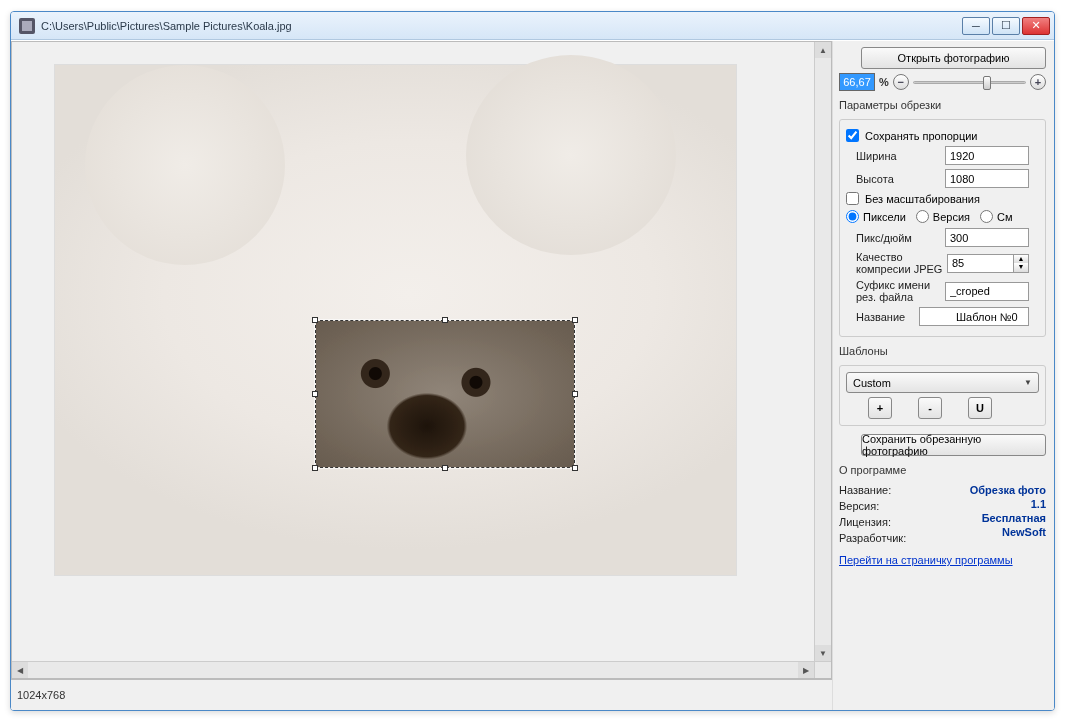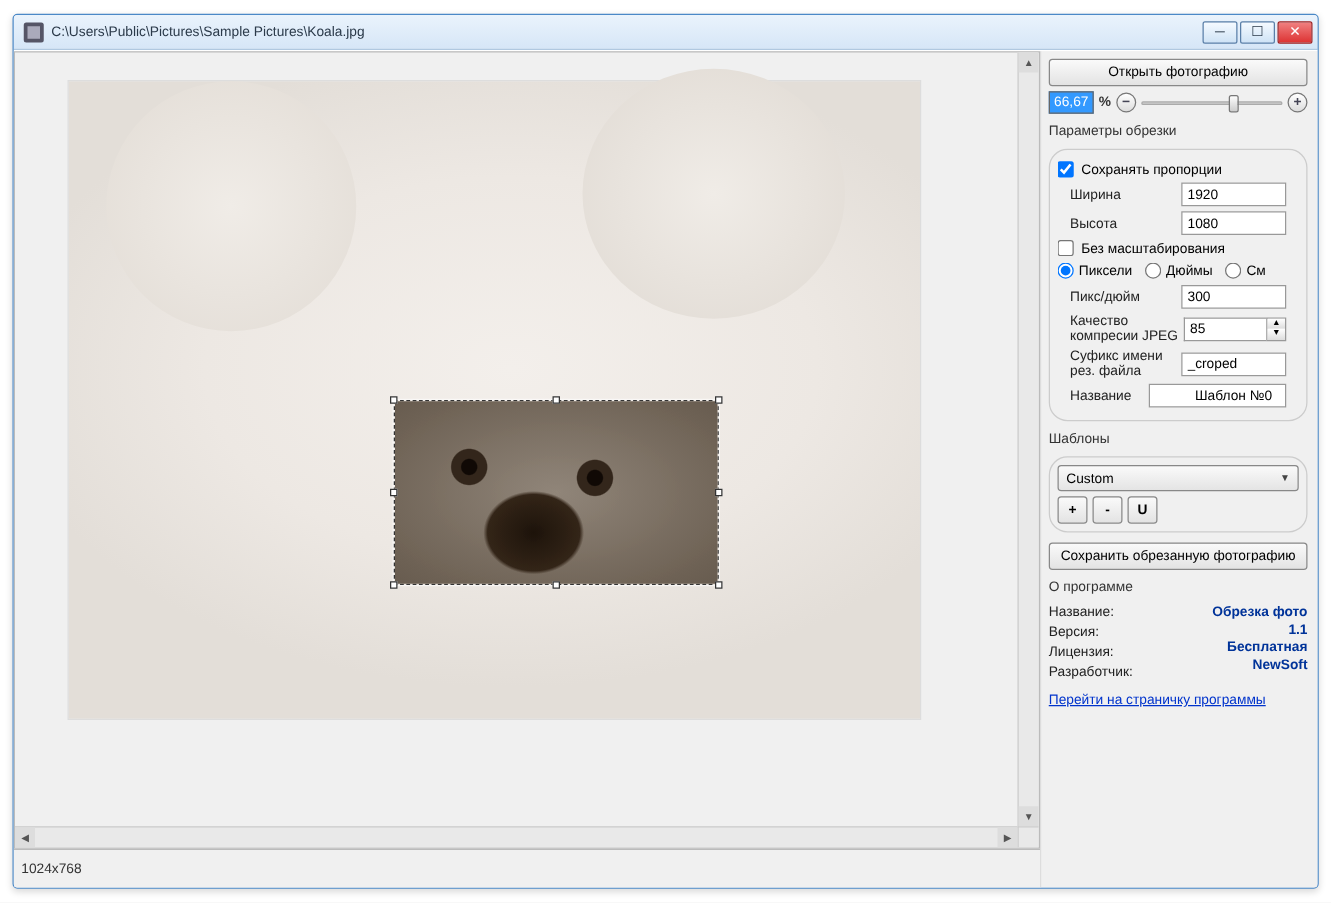--- a/index.html
+++ b/index.html
@@ -35,29 +35,29 @@
   radial-gradient(circle at 23% 36%, #3a2e24 0 14px, transparent 15px),
   radial-gradient(ellipse 26% 38% at 43% 72%, #261d15 0%, #3a2d21 55%, transparent 60%),
   radial-gradient(ellipse 100% 100% at 50% 50%, #8f857a 0%, #6f6458 60%, #5a5046 100%);
   filter:contrast(1.1);}
 .handle{position:absolute;width:6px;height:6px;background:#fff;border:1px solid #333;}
 .h-tl{left:-4px;top:-4px}.h-tr{right:-4px;top:-4px}.h-bl{left:-4px;bottom:-4px}.h-br{right:-4px;bottom:-4px}
 .h-tm{left:50%;top:-4px;margin-left:-3px}.h-bm{left:50%;bottom:-4px;margin-left:-3px}
 .h-ml{left:-4px;top:50%;margin-top:-3px}.h-mr{right:-4px;top:50%;margin-top:-3px}
 .statusbar{height:20px;border-top:1px solid #bbb;background:#f0f0f0;display:flex;align-items:center;padding:15px 6px;color:#333;}
 .sidepanel { width:222px; background:#f0f0f0; padding:6px 8px 6px 6px; border-left:1px solid #ddd; display:flex; flex-direction:column; gap:4px;}
-.btn { height:22px; border:1px solid #888; background:linear-gradient(#fafafa,#e3e3e3); border-radius:3px; display:flex; align-items:center; justify-content:center; cursor:default;}
+.btn { height:22px; border:1px solid #888; background:linear-gradient(#fafafa,#e3e3e3); border-radius:3px; display:flex; align-items:center; justify-content:center; cursor:default;margin-left:22px;}
 .row{display:flex;align-items:center;gap:4px;}
 .zoomval{width:36px;height:18px;background:#3399ff;color:#fff;text-align:center;border:1px solid #666;line-height:16px;}
 .pct{color:#333;font-weight:bold;}
 .circ{width:16px;height:16px;border:1px solid #777;border-radius:50%;background:linear-gradient(#fff,#ddd);display:flex;align-items:center;justify-content:center;font-weight:bold;color:#445;}
 .slider{flex:1;height:16px;position:relative;}
 .slider .track{position:absolute;left:0;right:0;top:7px;height:3px;background:#ccc;border:1px solid #aaa;border-radius:2px;}
 .slider .thumb{position:absolute;top:2px;left:62%;width:8px;height:14px;background:linear-gradient(#fdfdfd,#ccc);border:1px solid #777;border-radius:2px;}
-.group{border:1px solid #ccc;border-radius:15px;padding:6px;background:#f0f0f0;margin-top:2px;}
+.group{border:1px solid #ccc;border-radius:3px;padding:6px;background:#f0f0f0;margin-top:2px;}
 .group-title{color:#333;margin:4px 0 2px;}
 .lblrow{display:flex;align-items:center;justify-content:space-between;margin:4px 10px;}
 .lblrow label{color:#222;}
 .txt{width:84px;height:19px;border:1px solid #999;background:#fff;padding:0 4px;}
 .txt.left{text-align:left;}
 .chk{display:flex;align-items:center;gap:6px;margin:3px 0;}
 .chk input{width:13px;height:13px;}
 .radios{display:flex;gap:10px;margin:5px 0;}
 .radios label{display:flex;align-items:center;gap:4px;}
 .spin{display:flex;}
@@ -151,21 +151,21 @@
           <input type="checkbox" style="">
           <label>Без масштабирования</label>
         </div>
         <div class="radios">
           <label>
               <input type="radio" name="u" checked="" style="">
               <span>Пиксели</span>
             </label>
           <label>
               <input type="radio" name="u" style="">
-              <span>Дюймы</span>
+              <span>Версия</span>
             </label>
           <label>
               <input type="radio" name="u" style="">
               <span>См</span>
             </label>
         </div>
         <div class="lblrow">
           <label>Пикс/дюйм</label>
           <input class="txt" value="300" style="">
         </div>

